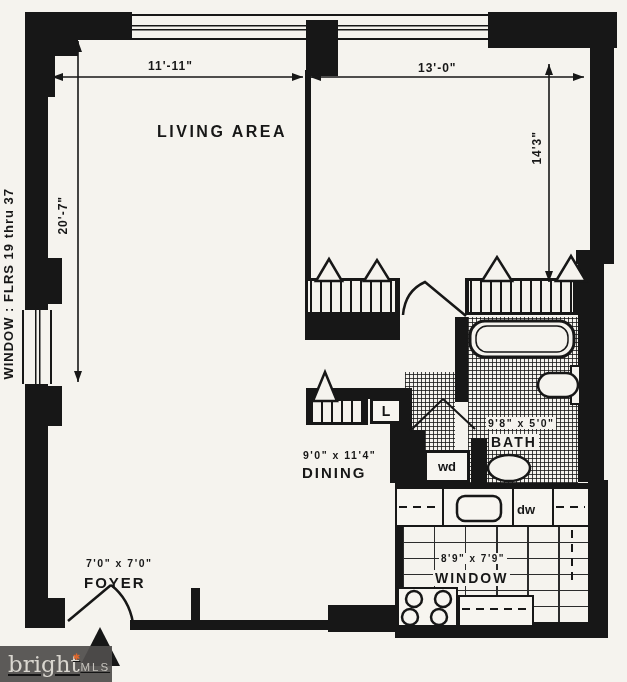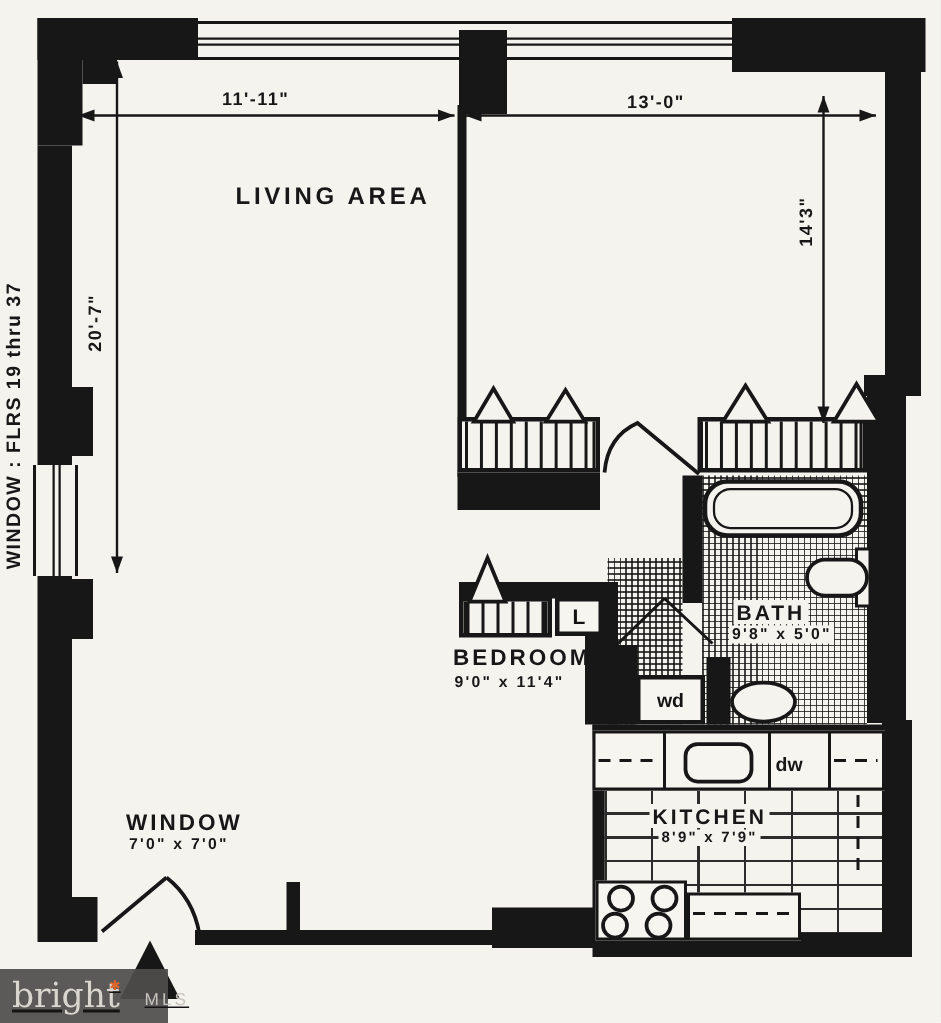--- a/index.html
+++ b/index.html
@@ -4,21 +4,21 @@
 <style>
   html,body{margin:0;padding:0;background:#e9e7e2;}
   .stage{
     position:relative;width:627px;height:682px;margin:0 auto;
     background:#f5f3ee;overflow:hidden;
     font-family:"Liberation Sans",sans-serif;color:#141414;
   }
   .wall{position:absolute;background:#171717;}
   .lbl{position:absolute;font-weight:bold;white-space:nowrap;color:#171717;}
   .room{font-size:16px;letter-spacing:2.5px;}
-  .room-sm{font-size:14px;letter-spacing:2px;}
+  .room-sm{font-size:14px;letter-spacing:2px;margin-top:34px;}
   .size{font-size:10.5px;letter-spacing:1.5px;}
   .dim{font-size:12px;letter-spacing:1px;}
   .vtext{writing-mode:vertical-rl;transform:rotate(180deg);}
   .patch{background:#f5f3ee;padding:0 2px;}
   .closet{position:absolute;border:3px solid #171717;background-color:#f5f3ee;
     background-image:repeating-linear-gradient(90deg,#171717 0 2px,transparent 2px 10px);
     background-origin:content-box;padding:3px 2px;box-sizing:border-box;}
   .hatchx{position:absolute;
     background-image:
       repeating-linear-gradient(0deg,rgba(23,23,23,.8) 0 1px,transparent 1px 4px),
@@ -35,21 +35,21 @@
     background-size:100% 1.5px,100% 1.5px;background-position:0 9px,0 12.5px;background-repeat:no-repeat;}
   .leftwin{position:absolute;left:22px;top:310px;width:30px;height:74px;box-sizing:border-box;
     border-left:2.5px solid #171717;border-right:2.5px solid #171717;background:#f5f3ee;
     background-image:linear-gradient(90deg,#171717,#171717),linear-gradient(90deg,#171717,#171717);
     background-size:1.5px 100%,1.5px 100%;background-position:11px 0,14.5px 0;background-repeat:no-repeat;}
   svg.overlay{position:absolute;left:0;top:0;}
   .wm{position:absolute;left:0;top:646px;width:112px;height:36px;background:rgba(80,78,76,.93);
     display:flex;align-items:center;padding-left:8px;box-sizing:border-box;text-decoration:underline;}
   .wm .brand{font-family:"DejaVu Serif",serif;font-size:23px;line-height:1;color:#d9d6cf;}
   .wm .star{color:#e0662a;font-size:9px;margin-left:-7px;margin-top:-14px;}
-  .wm .mls{font-size:11.5px;color:#c6c3bd;letter-spacing:2px;margin-left:16px;margin-top:5px;}
+  .wm .mls{font-size:11.5px;color:#c6c3bd;letter-spacing:2px;margin-left:0;margin-top:5px;}
 </style>
 </head>
 <body>
 
 <div class="stage">
 
   <div class="hatchx" style="left:468px;top:317px;width:110px;height:166px;"></div>
   <div class="hatchx" style="left:405px;top:372px;width:50px;height:111px;"></div>
   <div class="kgrid" style="left:403px;top:493px;width:185px;height:130px;"></div>
 
@@ -156,30 +156,30 @@
   </svg>
 
   <div class="lbl dim" style="left:148px;top:59px;">11'-11"</div>
   <div class="lbl dim" style="left:418px;top:61px;">13'-0"</div>
   <div class="lbl dim vtext" style="left:56px;top:196px;">20'-7"</div>
   <div class="lbl dim vtext" style="left:530px;top:131px;">14'3"</div>
   <div class="lbl vtext" style="left:1px;top:188px;font-size:13px;letter-spacing:1px;">WINDOW : FLRS 19 thru 37</div>
 
   <div class="lbl room" style="left:157px;top:95px;margin-top:28px;">LIVING AREA</div>
 
-  <div class="lbl room-sm" style="left:302px;top:430px;font-size:15px;">BEDROOM</div>
+  <div class="lbl room-sm" style="left:302px;top:430px;font-size:15px;">DINING</div>
   <div class="lbl size" style="left:303px;top:449px;">9'0" x 11'4"</div>
 
   <div class="lbl room-sm" style="left:489px;top:400px;"><span class="patch">BATH</span></div>
   <div class="lbl size" style="left:486px;top:417px;"><span class="patch">9'8" x 5'0"</span></div>
 
-  <div class="lbl room-sm" style="left:433px;top:536px;"><span class="patch">KITCHEN</span></div>
+  <div class="lbl room-sm" style="left:433px;top:536px;"><span class="patch">WINDOW</span></div>
   <div class="lbl size" style="left:439px;top:553px;font-size:10px;"><span class="patch">8'9" x 7'9"</span></div>
 
-  <div class="lbl room-sm" style="left:84px;top:540px;font-size:15px;">WINDOW</div>
+  <div class="lbl room-sm" style="left:84px;top:540px;font-size:15px;">FOYER</div>
   <div class="lbl size" style="left:86px;top:557px;">7'0" x 7'0"</div>
 
   <div class="lbl" style="left:517px;top:502px;font-size:13px;">dw</div>
 
   <div class="wm">
     <span class="brand">bright</span>
     <span class="star">✱</span>
     <span class="mls">MLS</span>
   </div>
 

